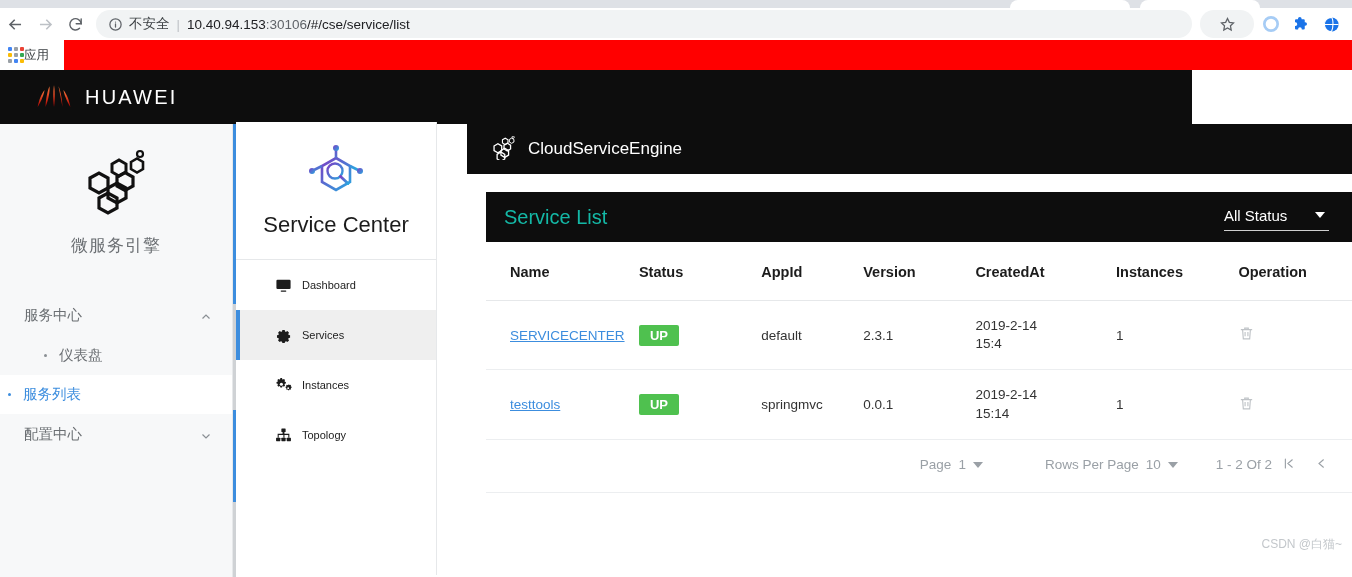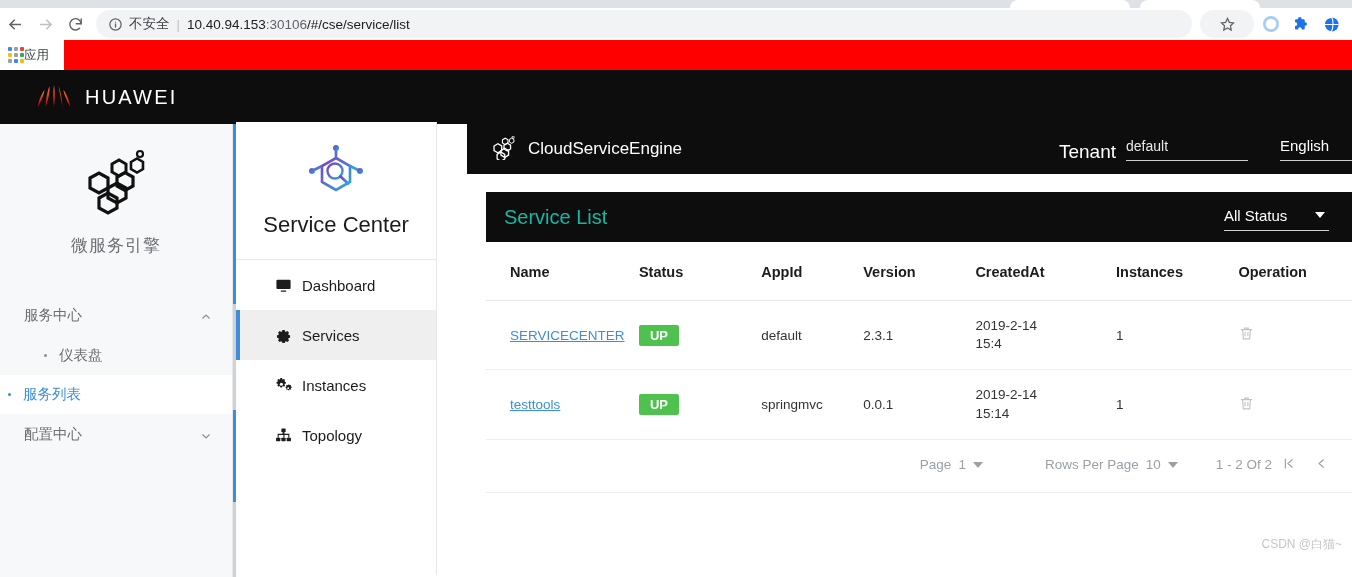--- a/index.html
+++ b/index.html
@@ -61,21 +61,21 @@
   .apps-grid i:nth-child(1){background:#4285f4}.apps-grid i:nth-child(2){background:#9aa0a6}
   .apps-grid i:nth-child(3){background:#ea4335}.apps-grid i:nth-child(4){background:#fbbc05}
   .apps-grid i:nth-child(5){background:#9aa0a6}.apps-grid i:nth-child(6){background:#34a853}
   .apps-grid i:nth-child(7){background:#9aa0a6}.apps-grid i:nth-child(8){background:#4285f4}
   .apps-grid i:nth-child(9){background:#fbbc05}
   .apps-label { font-size: 12.5px; color: #3c4043; }
   .red-banner { position: absolute; left: 64px; top: 0; width: 1288px; height: 30px; background: #ff0000; }
 
   
   .huawei-bar {
-    position: absolute; top: 70px; left: 0; width: 1352px; height: 54px;
+    position: absolute; top: 70px; left: 0; width: 1192px; height: 54px;
     background: #0d0d0d; display: flex; align-items: center; padding-left: 34px;
   }
   .hw-logo { width: 40px; height: 30px; flex: 0 0 auto; }
   .hw-text { color: #fff; font-size: 20px; letter-spacing: 2.2px; margin-left: 11px; font-weight: 400; }
 
   
   .left-sidebar {
     position: absolute; top: 124px; left: 0; width: 233px; height: 484px;
     background: #f7f8f9; border-right: 1px solid #e6e8ea;
   }
@@ -98,21 +98,21 @@
   
   .sc-nav {
     position: absolute; top: 122px; left: 236px; width: 201px; height: 453px;
     background: #fff; border-right: 1px solid #e6e8ea;
   }
   .sc-logo { padding-top: 22px; display: flex; justify-content: center; }
   .sc-title { text-align: center; font-size: 22px; color: #1c1c1c; margin-top: 12px; font-weight: 400; }
   .sc-divider { height: 1px; background: #e6e8ea; margin-top: 21px; }
   .sc-item {
     height: 50px; display: flex; align-items: center; padding-left: 39px;
-    font-size: 15px; color: #1c1c1c; position: relative;
+    font-size: 11px; color: #1c1c1c; position: relative;
   }
   .sc-item .sc-ico { width: 18px; margin-right: 9px; display: flex; align-items: center; justify-content: flex-start; }
   .sc-item.active { background: #efefef; }
   .sc-item.active::before { content: ""; position: absolute; left: 0; top: 0; width: 4px; height: 50px; background: #3c8dde; }
 
   
   .top-header {
     position: absolute; top: 124px; left: 467px; width: 885px; height: 50px;
     background: #0d0d0d; display: flex; align-items: center;
   }
@@ -411,25 +411,20 @@
         <path d="M4 13l5-3 5 3v6l-5 3-5-3z"></path>
         <path d="M13 19l5-3 5 3v6l-5 3-5-3z"></path>
         <path d="M8 24l5-3 5 3v6l-5 3-5-3z"></path>
         <path d="M17 12l4.3-2.5L25.6 12v5l-4.3 2.5L17 17z"></path>
         <path d="M15 5l3.6-2.1L22.2 5v4.2l-3.6 2.1L15 9.2z" stroke-width="1.5"></path>
         <path d="M24 4.5l3-1.7 3 1.7v3.4l-3 1.7-3-1.7z" stroke-width="1.3"></path>
         <circle cx="29" cy="1.6" r="1.5" stroke-width="1.1"></circle>
       </svg>
     </span>
     <span class="cse-text">CloudServiceEngine</span>
-    <div class="hdr-right">
-      <span class="tenant-label">Tenant</span>
-      <span class="tenant-val">default</span>
-      <span class="lang-val">English</span>
-    </div>
   </div>
 
   <div class="content">
     <div class="card">
 
       <div class="card-head">
         <span class="card-title">Service List</span>
         <div class="card-tools">
           <span class="status-select">
             <span>All Status</span>

